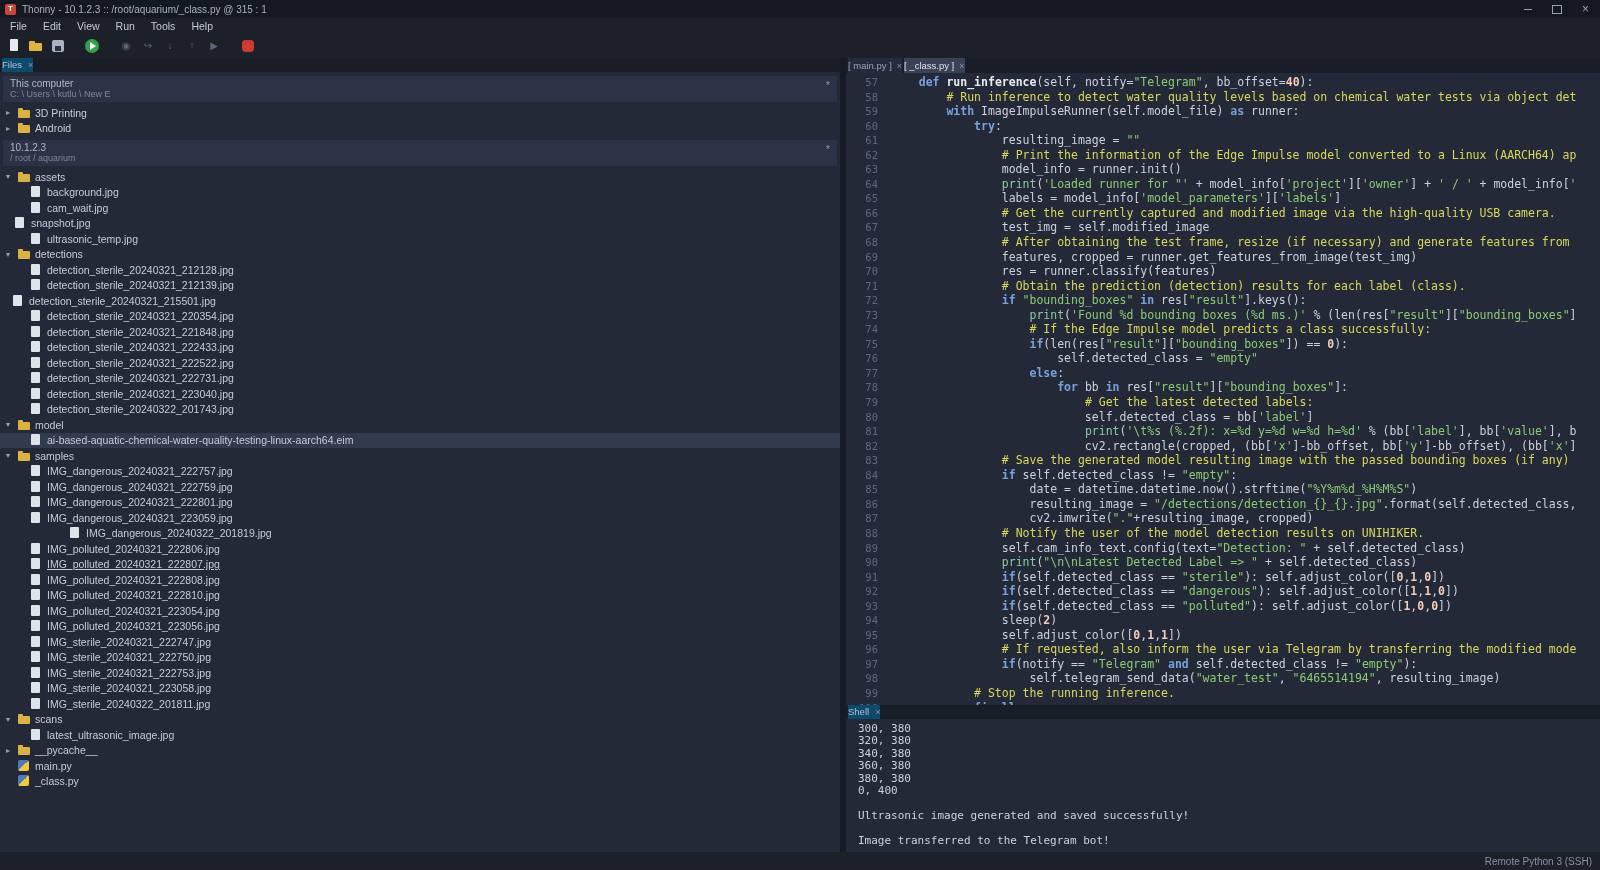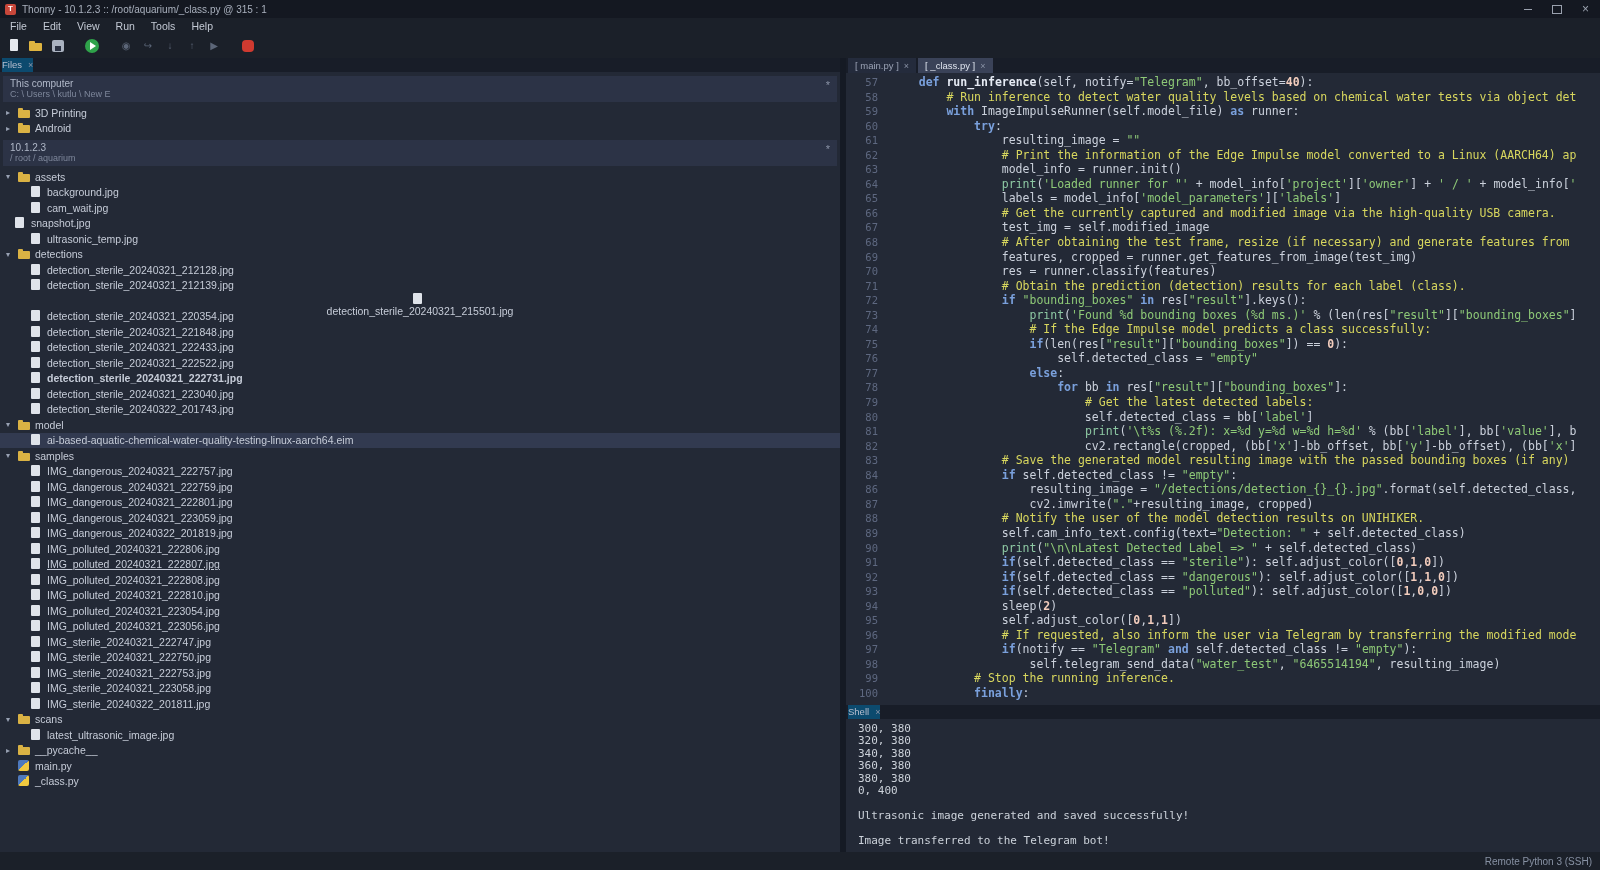--- a/index.html
+++ b/index.html
@@ -39,21 +39,21 @@
   .tree-row.hl{background:#323a50}
   .exp{width:12px;font-size:8px;color:#98a1b3;flex:none}
   .ic{width:13px;height:12px;margin-right:4px;position:relative;flex:none}
   .ic-folder::after{content:"";position:absolute;left:0;top:3px;width:12px;height:8px;background:#dab244;border-radius:1px}
   .ic-folder::before{content:"";position:absolute;left:0;top:1px;width:5px;height:3px;background:#dab244;border-radius:1px 1px 0 0}
   .ic-file::after{content:"";position:absolute;left:1px;top:0;width:9px;height:11px;background:#dfe3ea;border-radius:1px}
   .ic-py::after{content:"";position:absolute;left:0;top:0;width:11px;height:11px;border-radius:2px;background:linear-gradient(135deg,#4e79bd 50%,#f1c93f 50%)}
   .splitter{position:absolute;left:840px;top:58px;width:6px;bottom:18px;background:#151a24}
   
   .editor-tabstrip{position:absolute;left:846px;top:58px;right:0;height:15px;background:#181d28;display:flex;align-items:flex-end;padding-left:2px;gap:2px}
-  .etab{font-size:9.5px;padding:2px 7px;background:#242b3c;color:#9aa2b4;display:flex;gap:5px;align-items:center}
+  .etab{font-size:9.5px;padding:2px 0;background:#242b3c;color:#9aa2b4;display:flex;gap:5px;align-items:center}
   .etab.active{background:#3a4258;color:#dde2ec}
   .etab .tab-close{font-size:9px;color:#8a93a6}
   .code-area{position:absolute;left:846px;top:73px;right:0;height:632px;background:#232936;overflow:hidden;font-family:"DejaVu Sans Mono",monospace;padding-top:2px}
   .code-line{height:14.55px;line-height:14.55px;font-size:11.5px;white-space:nowrap}
   .lnum{display:inline-block;width:32px;text-align:right;color:#5e6880;margin-right:13px;font-size:10.5px}
   .ltext{white-space:pre}
   .t-d{color:#cbd1dc}
   .t-k{color:#7aa0dc;font-weight:bold}
   .t-s{color:#8ec977}
   .t-c{color:#d8d75e}
@@ -185,21 +185,21 @@
       <div class="tree-row" style="padding-left: 18px;">
         <span class="exp"></span>
         <span class="ic ic-file"></span>
         <span class="tree-label">detection_sterile_20240321_212128.jpg</span>
       </div>
       <div class="tree-row" style="padding-left: 18px;">
         <span class="exp"></span>
         <span class="ic ic-file"></span>
         <span class="tree-label">detection_sterile_20240321_212139.jpg</span>
       </div>
-      <div class="tree-row" style="padding-left: 0; flex-direction: column;">
+      <div class="tree-row" style="padding-left: 0;">
         <span class="exp"></span>
         <span class="ic ic-file"></span>
         <span class="tree-label">detection_sterile_20240321_215501.jpg</span>
       </div>
       <div class="tree-row" style="padding-left: 18px;">
         <span class="exp"></span>
         <span class="ic ic-file"></span>
         <span class="tree-label">detection_sterile_20240321_220354.jpg</span>
       </div>
       <div class="tree-row" style="padding-left: 18px;">
@@ -210,21 +210,21 @@
       <div class="tree-row" style="padding-left: 18px;">
         <span class="exp"></span>
         <span class="ic ic-file"></span>
         <span class="tree-label">detection_sterile_20240321_222433.jpg</span>
       </div>
       <div class="tree-row" style="padding-left: 18px;">
         <span class="exp"></span>
         <span class="ic ic-file"></span>
         <span class="tree-label">detection_sterile_20240321_222522.jpg</span>
       </div>
-      <div class="tree-row" style="padding-left: 18px; font-weight: bold;">
+      <div class="tree-row" style="padding-left: 18px;">
         <span class="exp"></span>
         <span class="ic ic-file"></span>
         <span class="tree-label">detection_sterile_20240321_222731.jpg</span>
       </div>
       <div class="tree-row" style="padding-left: 18px;">
         <span class="exp"></span>
         <span class="ic ic-file"></span>
         <span class="tree-label">detection_sterile_20240321_223040.jpg</span>
       </div>
       <div class="tree-row" style="padding-left: 18px;">
@@ -260,21 +260,21 @@
       <div class="tree-row" style="padding-left: 18px;">
         <span class="exp"></span>
         <span class="ic ic-file"></span>
         <span class="tree-label">IMG_dangerous_20240321_222801.jpg</span>
       </div>
       <div class="tree-row" style="padding-left: 18px;">
         <span class="exp"></span>
         <span class="ic ic-file"></span>
         <span class="tree-label">IMG_dangerous_20240321_223059.jpg</span>
       </div>
-      <div class="tree-row" style="padding-left: 18px;">
+      <div class="tree-row" style="padding-left: 18px; margin-left: 39px;">
         <span class="exp"></span>
         <span class="ic ic-file"></span>
         <span class="tree-label">IMG_dangerous_20240322_201819.jpg</span>
       </div>
       <div class="tree-row" style="padding-left: 18px;">
         <span class="exp"></span>
         <span class="ic ic-file"></span>
         <span class="tree-label">IMG_polluted_20240321_222806.jpg</span>
       </div>
       <div class="tree-row" style="padding-left: 18px; text-decoration: underline;">
@@ -389,20 +389,21 @@
     <div class="code-line"><span class="lnum">75</span><span class="ltext"><span class="t-d">                    </span><span class="t-k">if</span><span class="t-d">(len(res[</span><span class="t-s">"result"</span><span class="t-d">][</span><span class="t-s">"bounding_boxes"</span><span class="t-d">]) == </span><span class="t-n">0</span><span class="t-d">):</span></span></div>
     <div class="code-line"><span class="lnum">76</span><span class="ltext"><span class="t-d">                        self.detected_class = </span><span class="t-s">"empty"</span></span></div>
     <div class="code-line"><span class="lnum">77</span><span class="ltext"><span class="t-d">                    </span><span class="t-k">else</span><span class="t-d">:</span></span></div>
     <div class="code-line"><span class="lnum">78</span><span class="ltext"><span class="t-d">                        </span><span class="t-k">for</span><span class="t-d"> bb </span><span class="t-k">in</span><span class="t-d"> res[</span><span class="t-s">"result"</span><span class="t-d">][</span><span class="t-s">"bounding_boxes"</span><span class="t-d">]:</span></span></div>
     <div class="code-line"><span class="lnum">79</span><span class="ltext"><span class="t-d">                            </span><span class="t-c"># Get the latest detected labels:</span></span></div>
     <div class="code-line"><span class="lnum">80</span><span class="ltext"><span class="t-d">                            self.detected_class = bb[</span><span class="t-s">'label'</span><span class="t-d">]</span></span></div>
     <div class="code-line"><span class="lnum">81</span><span class="ltext"><span class="t-d">                            </span><span class="t-b">print</span><span class="t-d">(</span><span class="t-s">'\t%s (%.2f): x=%d y=%d w=%d h=%d'</span><span class="t-d"> % (bb[</span><span class="t-s">'label'</span><span class="t-d">], bb[</span><span class="t-s">'value'</span><span class="t-d">], b</span></span></div>
     <div class="code-line"><span class="lnum">82</span><span class="ltext"><span class="t-d">                            cv2.rectangle(cropped, (bb[</span><span class="t-s">'x'</span><span class="t-d">]-bb_offset, bb[</span><span class="t-s">'y'</span><span class="t-d">]-bb_offset), (bb[</span><span class="t-s">'x'</span><span class="t-d">]</span></span></div>
     <div class="code-line"><span class="lnum">83</span><span class="ltext"><span class="t-d">                </span><span class="t-c"># Save the generated model resulting image with the passed bounding boxes (if any)</span></span></div>
     <div class="code-line"><span class="lnum">84</span><span class="ltext"><span class="t-d">                </span><span class="t-k">if</span><span class="t-d"> self.detected_class != </span><span class="t-s">"empty"</span><span class="t-d">:</span></span></div>
+    <div class="code-line"><span class="lnum">85</span><span class="ltext"><span class="t-d">                    date = datetime.datetime.now().strftime(</span><span class="t-s">"%Y%m%d_%H%M%S"</span><span class="t-d">)</span></span></div>
     <div class="code-line"><span class="lnum">86</span><span class="ltext"><span class="t-d">                    resulting_image = </span><span class="t-s">"/detections/detection_{}_{}.jpg"</span><span class="t-d">.format(self.detected_class,</span></span></div>
     <div class="code-line"><span class="lnum">87</span><span class="ltext"><span class="t-d">                    cv2.imwrite(</span><span class="t-s">"."</span><span class="t-d">+resulting_image, cropped)</span></span></div>
     <div class="code-line"><span class="lnum">88</span><span class="ltext"><span class="t-d">                </span><span class="t-c"># Notify the user of the model detection results on UNIHIKER.</span></span></div>
     <div class="code-line"><span class="lnum">89</span><span class="ltext"><span class="t-d">                self.cam_info_text.config(text=</span><span class="t-s">"Detection: "</span><span class="t-d"> + self.detected_class)</span></span></div>
     <div class="code-line"><span class="lnum">90</span><span class="ltext"><span class="t-d">                </span><span class="t-b">print</span><span class="t-d">(</span><span class="t-s">"\n\nLatest Detected Label =&gt; "</span><span class="t-d"> + self.detected_class)</span></span></div>
     <div class="code-line"><span class="lnum">91</span><span class="ltext"><span class="t-d">                </span><span class="t-k">if</span><span class="t-d">(self.detected_class == </span><span class="t-s">"sterile"</span><span class="t-d">): self.adjust_color([</span><span class="t-n">0</span><span class="t-d">,</span><span class="t-n">1</span><span class="t-d">,</span><span class="t-n">0</span><span class="t-d">])</span></span></div>
     <div class="code-line"><span class="lnum">92</span><span class="ltext"><span class="t-d">                </span><span class="t-k">if</span><span class="t-d">(self.detected_class == </span><span class="t-s">"dangerous"</span><span class="t-d">): self.adjust_color([</span><span class="t-n">1</span><span class="t-d">,</span><span class="t-n">1</span><span class="t-d">,</span><span class="t-n">0</span><span class="t-d">])</span></span></div>
     <div class="code-line"><span class="lnum">93</span><span class="ltext"><span class="t-d">                </span><span class="t-k">if</span><span class="t-d">(self.detected_class == </span><span class="t-s">"polluted"</span><span class="t-d">): self.adjust_color([</span><span class="t-n">1</span><span class="t-d">,</span><span class="t-n">0</span><span class="t-d">,</span><span class="t-n">0</span><span class="t-d">])</span></span></div>
     <div class="code-line"><span class="lnum">94</span><span class="ltext"><span class="t-d">                sleep(</span><span class="t-n">2</span><span class="t-d">)</span></span></div>
     <div class="code-line"><span class="lnum">95</span><span class="ltext"><span class="t-d">                self.adjust_color([</span><span class="t-n">0</span><span class="t-d">,</span><span class="t-n">1</span><span class="t-d">,</span><span class="t-n">1</span><span class="t-d">])</span></span></div>

